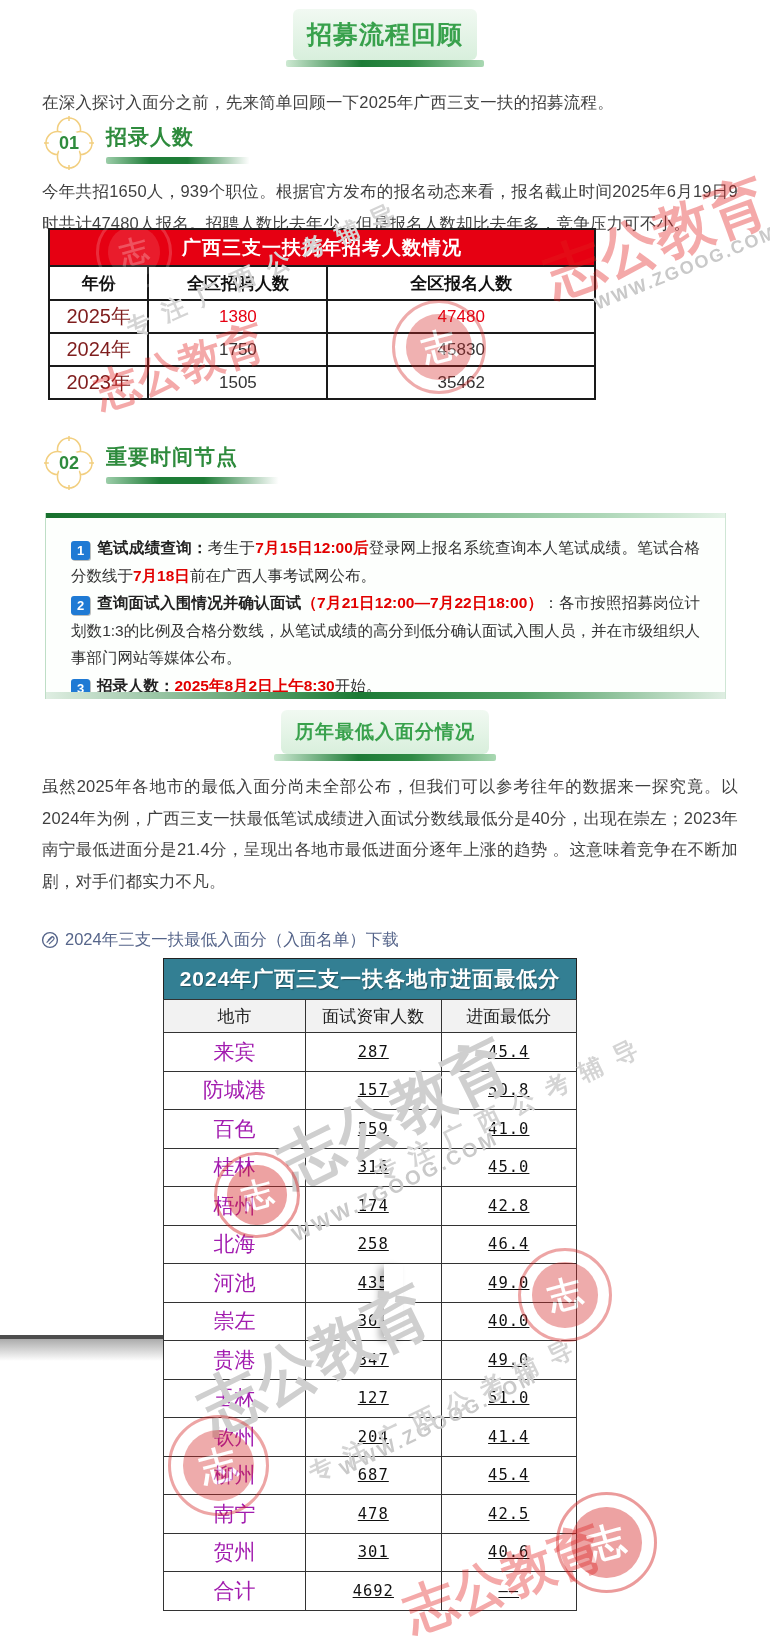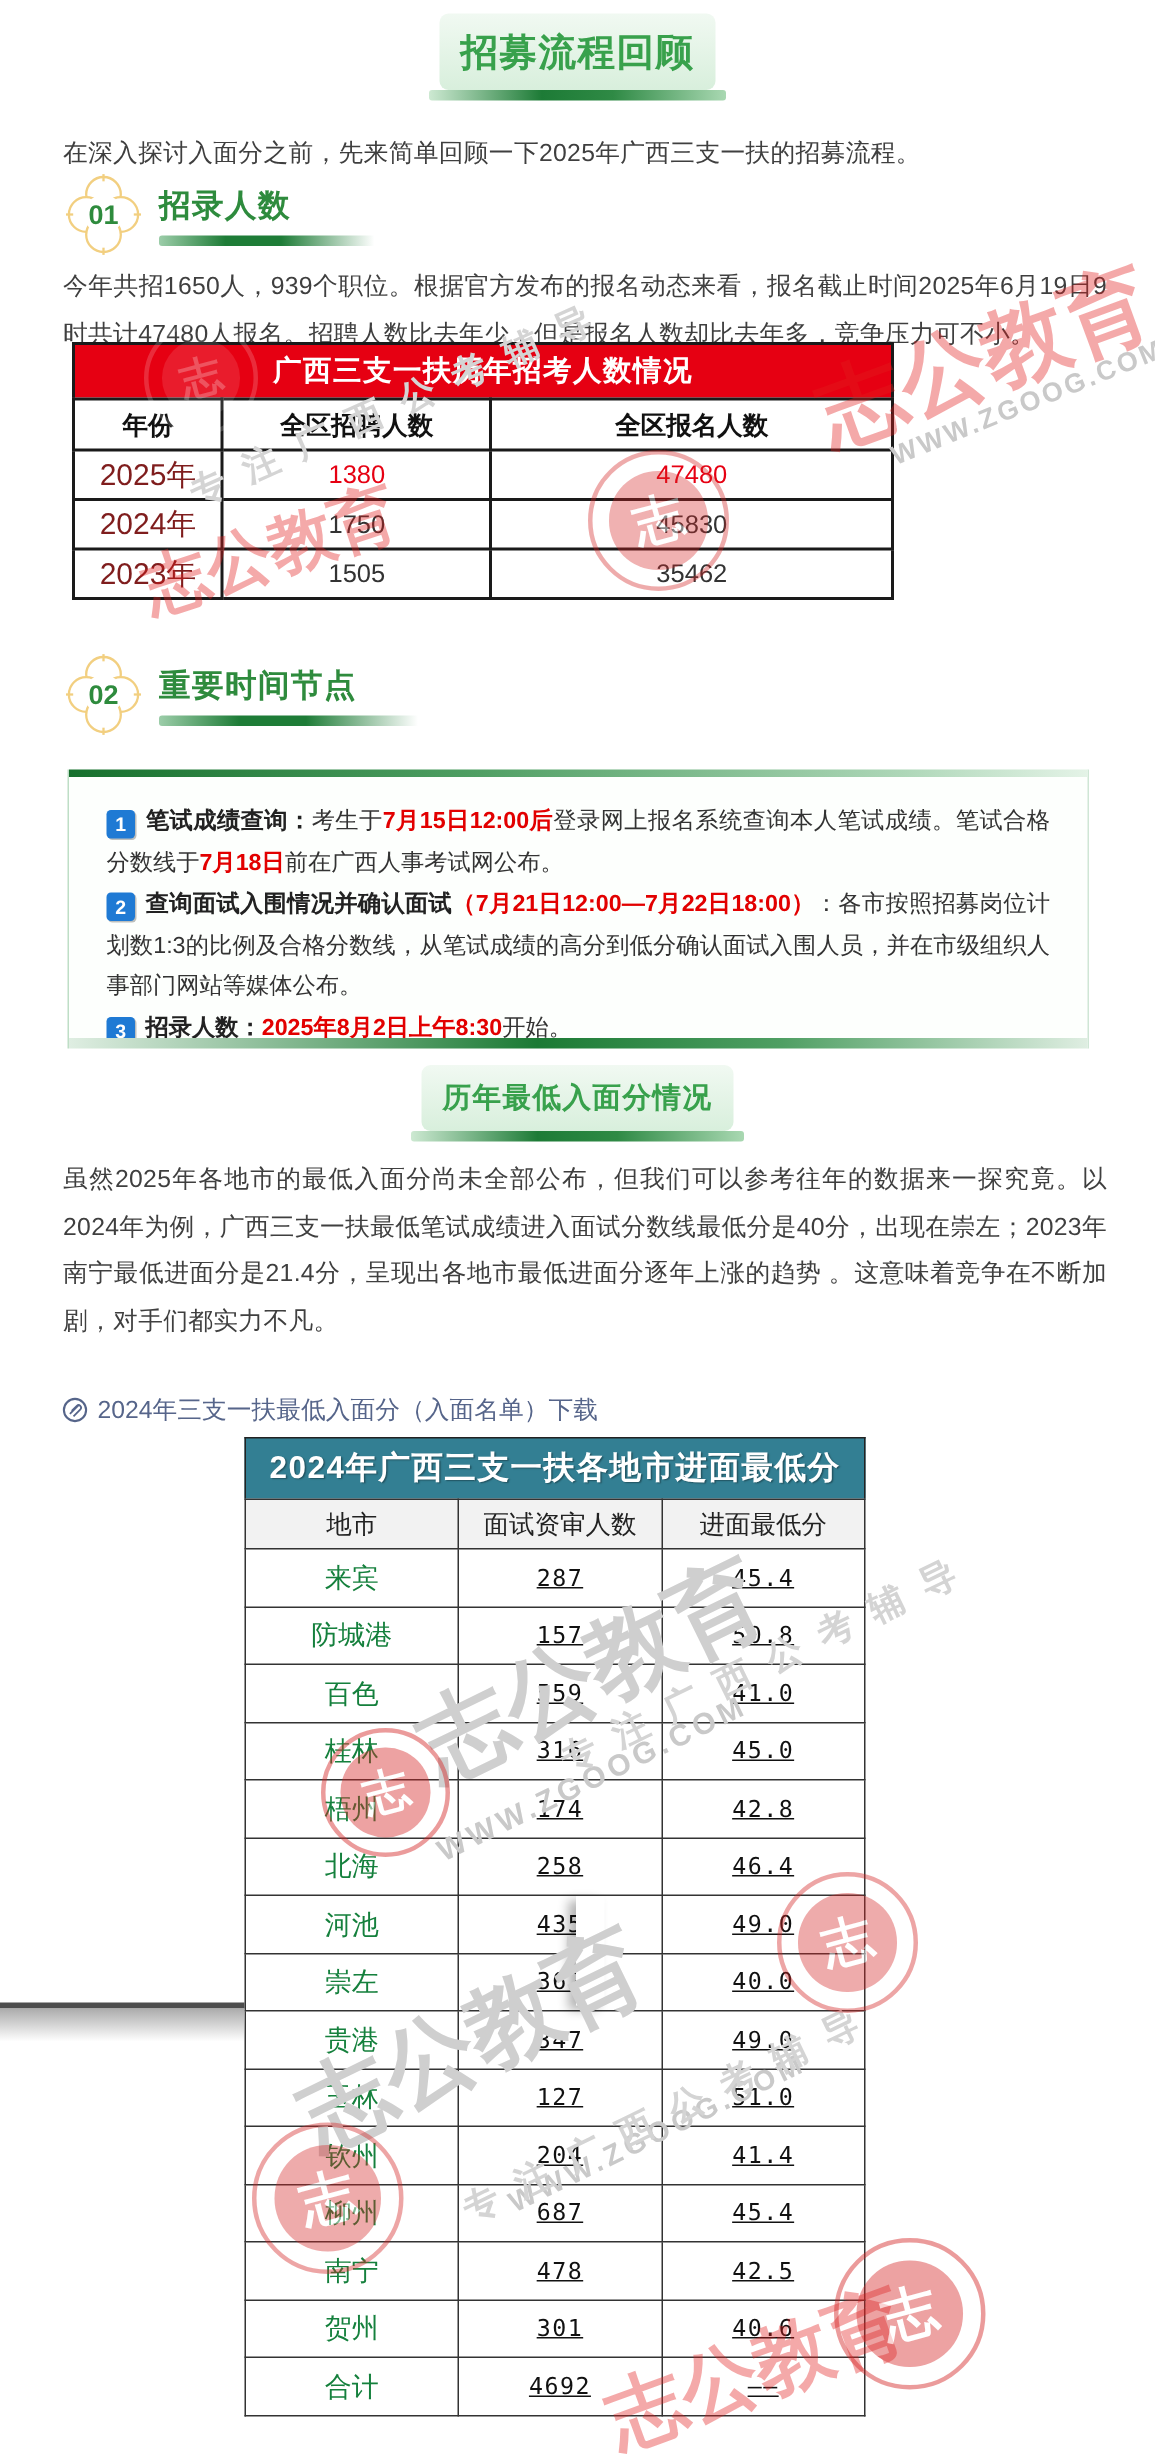--- a/index.html
+++ b/index.html
@@ -63,21 +63,21 @@
   .dl svg{display:block;}
 
   
   .t2{position:absolute;left:163px;top:958px;width:414px;}
   .t2-title{background:#337f93;color:#fff;font-weight:700;font-size:21px;letter-spacing:1px;
     text-align:center;height:40px;line-height:40px;border:1px solid #222;border-bottom:none;
     text-shadow:1px 1px 1px rgba(0,0,0,.35);}
   .t2 table{width:100%;border-collapse:collapse;table-layout:fixed;}
   .t2 th,.t2 td{border:1px solid #333;text-align:center;padding:0;margin-top:23px;}
   .t2 th{height:32px;background:#f2f2f2;font-size:17px;font-weight:500;color:#222;}
-  .t2 td{height:37.5px;font-size:18px;color:#15803d;}
+  .t2 td{height:37.5px;font-size:21px;color:#a21caf;}
   .t2 td.col1,.t2 td.col2{font-family:"DejaVu Sans Mono","Liberation Mono",monospace;
     font-size:15.5px;color:#111;letter-spacing:1px;text-decoration:underline;}
   .t2 .w0{width:34.4%;} .t2 .w1{width:32.8%;} .t2 .w2{width:32.8%;}
 
   
   .artifact-bar{position:absolute;left:0;top:1335px;width:163px;height:4px;background:#4d4d4d;z-index:3;}
   .artifact-bar::after{content:"";position:absolute;top:4px;left:0;width:100%;height:22px;
     background:linear-gradient(180deg,#ababab,rgba(255,255,255,0));}
   .artifact-white{position:absolute;left:384px;top:1264px;width:19px;height:73px;background:#fff;
     box-shadow:-5px 3px 7px rgba(0,0,0,.3);z-index:3;}

